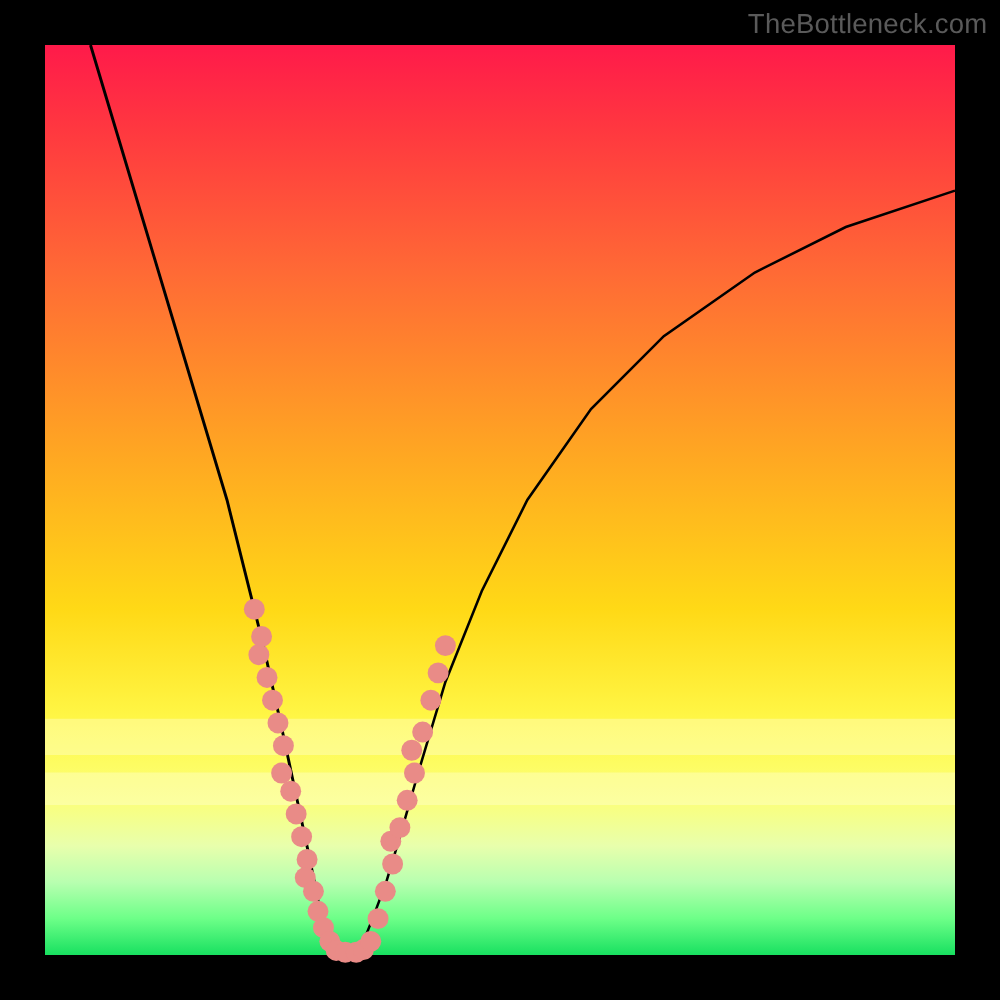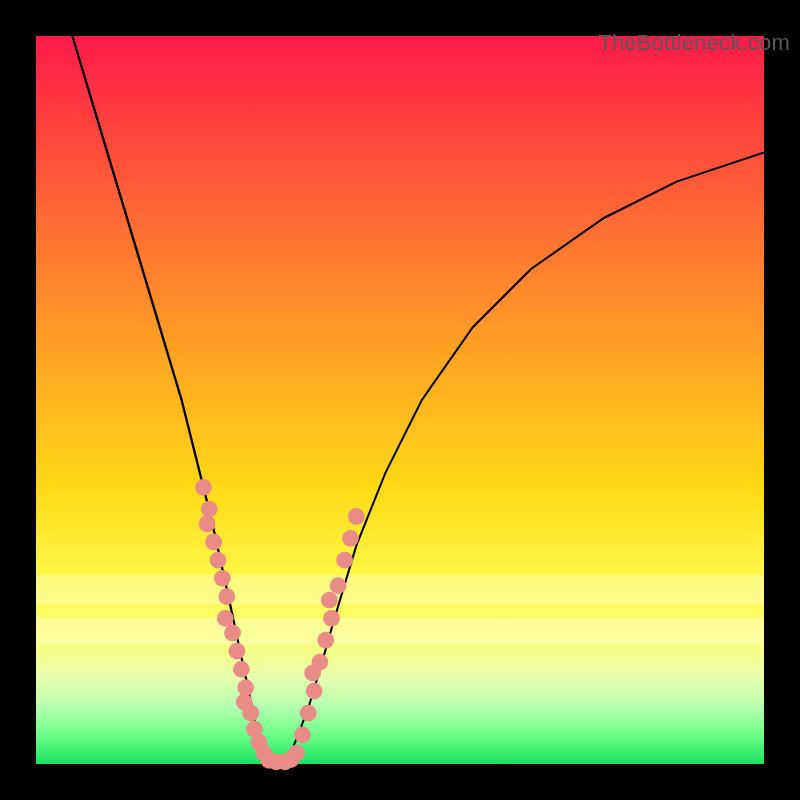--- a/index.html
+++ b/index.html
@@ -44,21 +44,20 @@
     background: rgba(255,255,230,0.35);
   }
   .watermark {
     position: absolute;
     top: 6px;
     right: 10px;
     color: #5a5a5a;
     font-size: 22px;
     letter-spacing: 0.2px;
     user-select: none;
-    margin-top: 24px;
   }
   svg.curve {
     position: absolute;
     top: 0; left: 0;
     width: 728px; height: 728px;
     overflow: visible;
   }
 </style>
 </head>
 <body>

